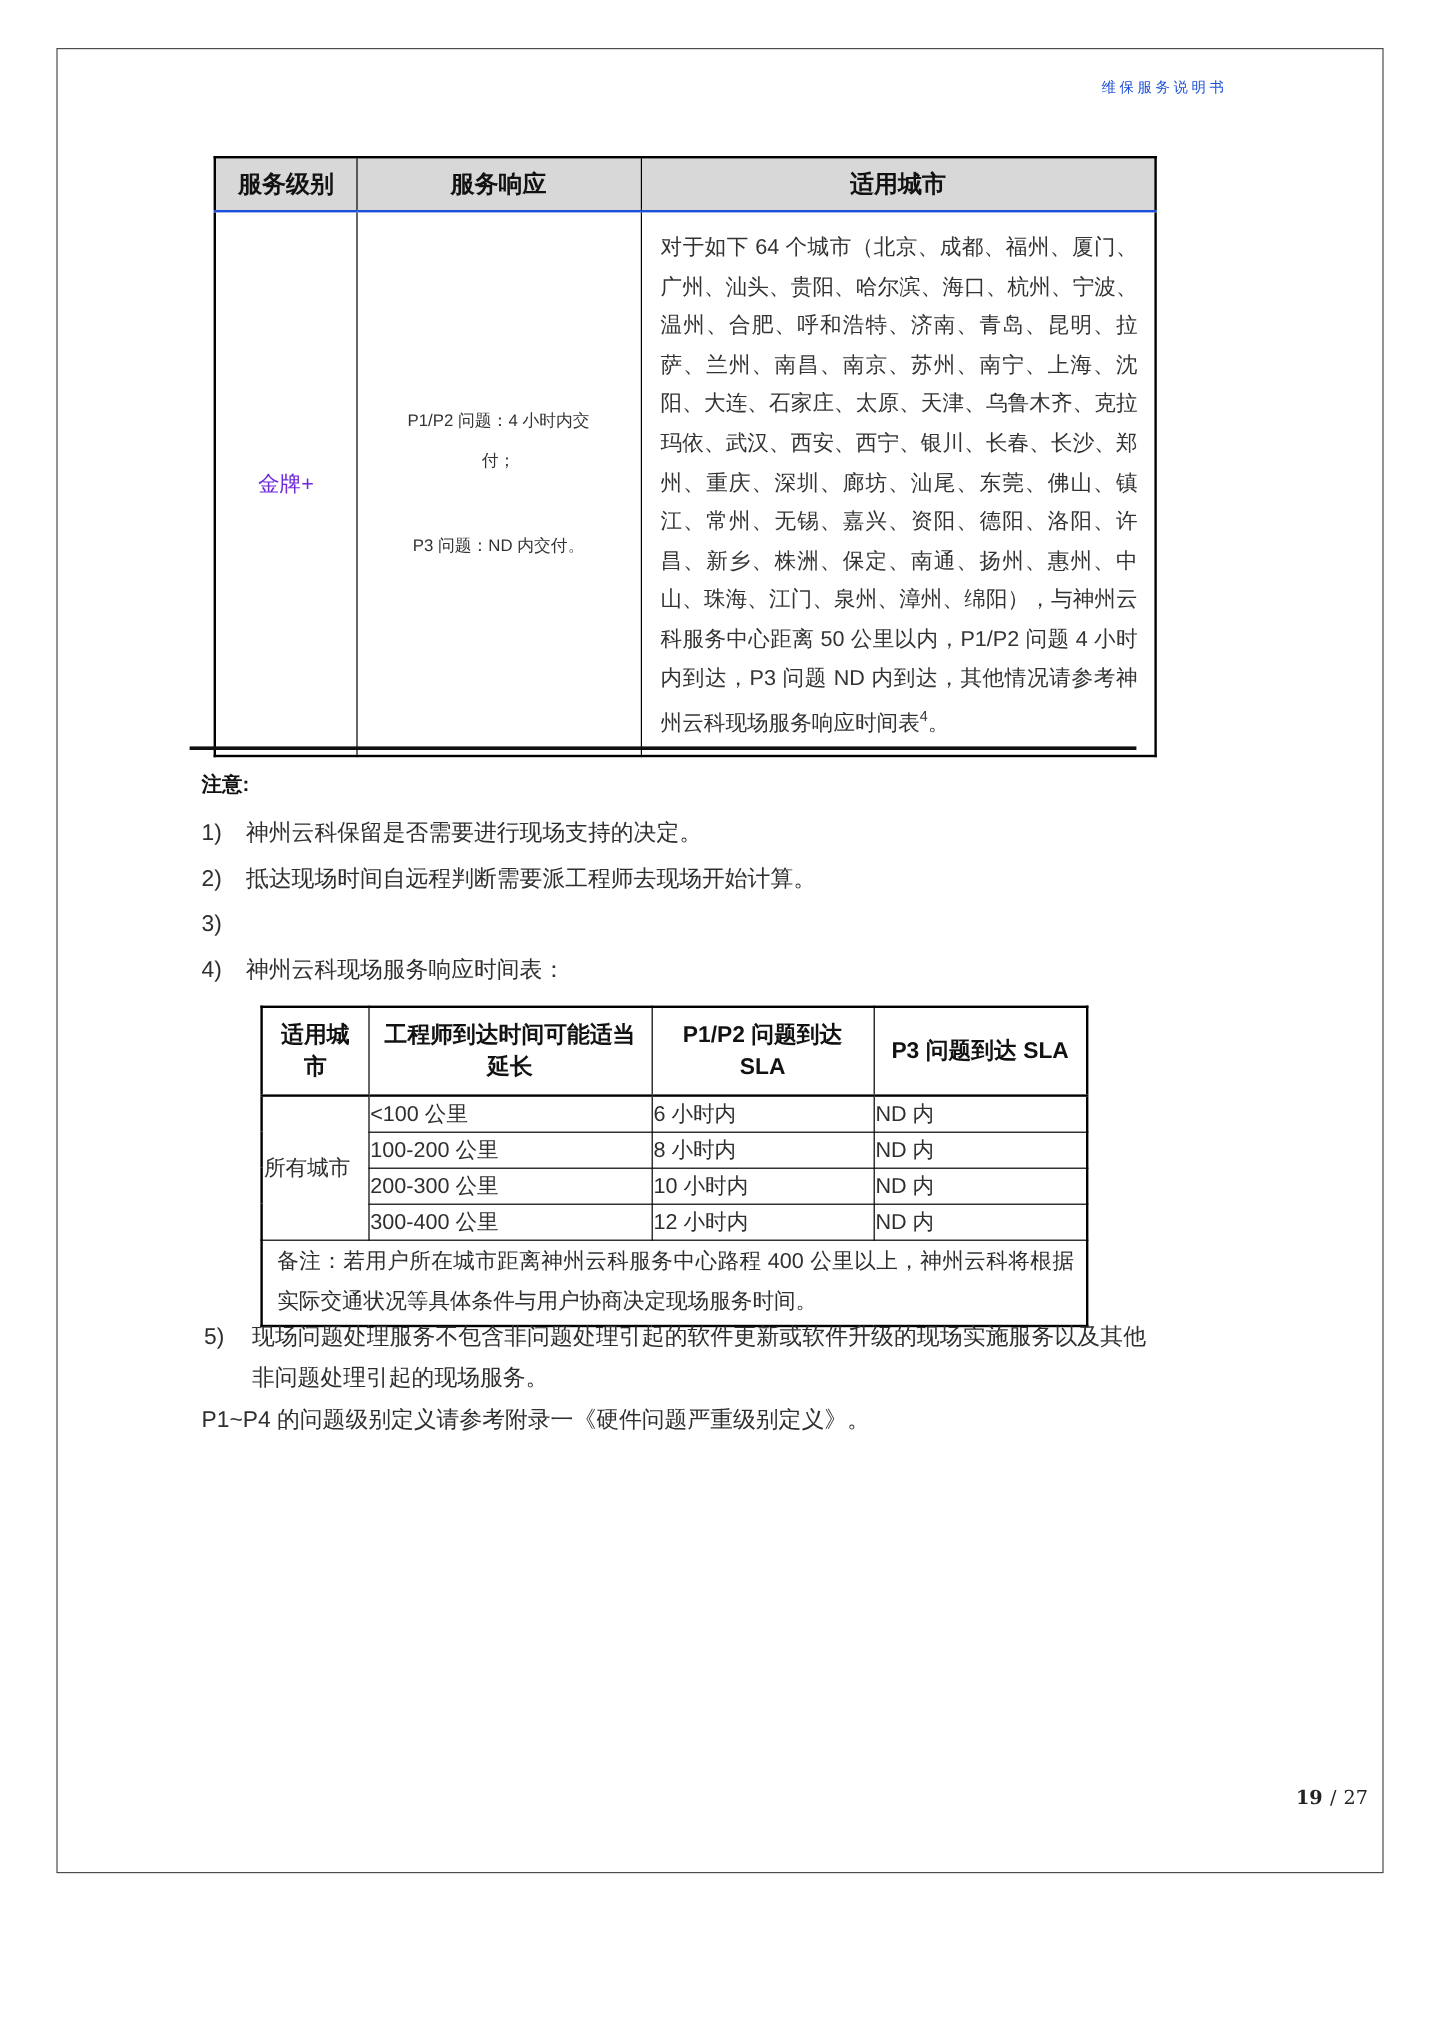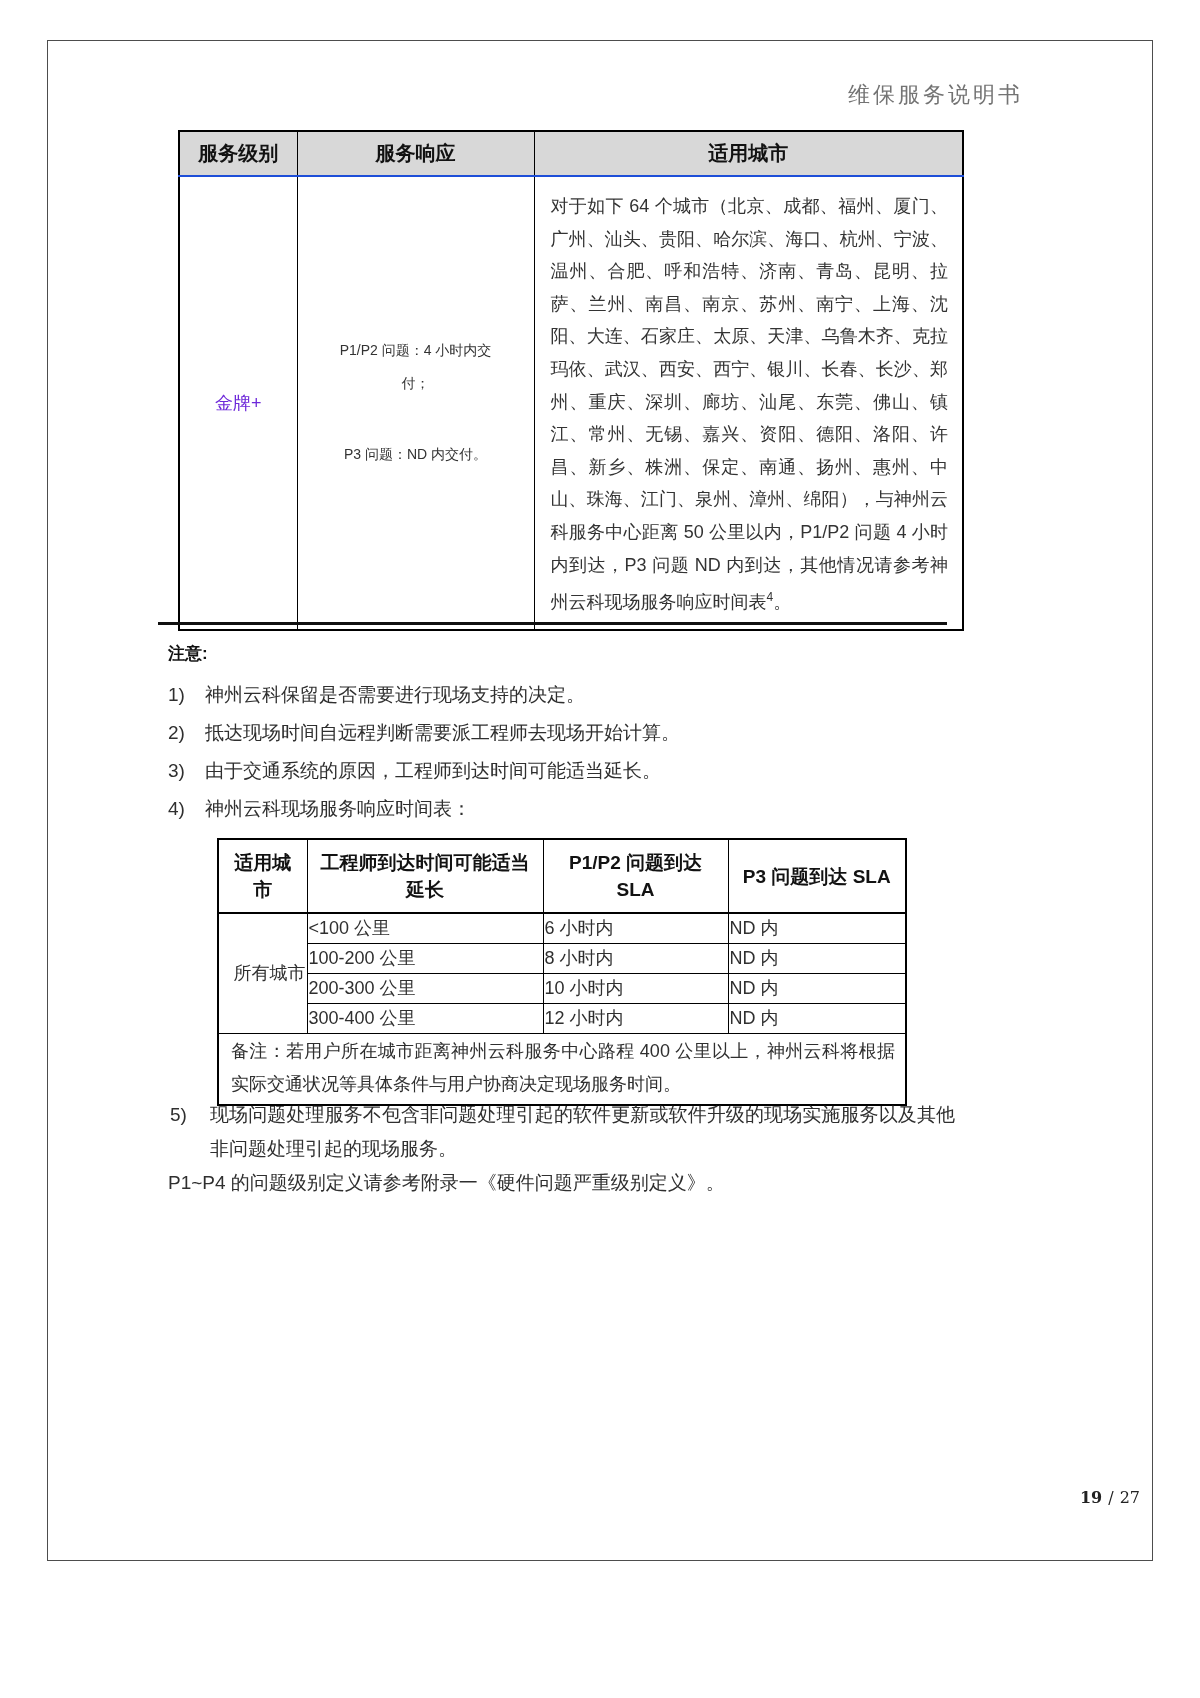--- a/index.html
+++ b/index.html
@@ -7,23 +7,23 @@
   body {
     width: 1200px; height: 1698px; position: relative;
     font-family: "Liberation Sans", "DejaVu Sans", sans-serif;
     color: #303030;
   }
   .page-border {
     position: absolute; left: 47px; top: 40px; width: 1106px; height: 1521px;
     border: 1px solid #4d4d4d;
   }
   .doc-header {
-    position: absolute; top: 80px; right: 177px;
+    position: absolute; top: 65px; right: 177px;
     font-family: "DejaVu Serif", "Liberation Serif", serif;
-    font-size: 22px; letter-spacing: 3px; color: #737373;
+    font-size: 12px; letter-spacing: 3px; color: #1d4ed8;
   }
   
   table.t1 {
     position: absolute; left: 178px; top: 130px; width: 784px;
     border-collapse: collapse; table-layout: fixed;
     border: 2px solid #000;
   }
   .t1 th, .t1 td { border: 1px solid #000; }
   .t1 th {
     background: #d8d8d8; font-size: 20px; font-weight: bold;
@@ -51,21 +51,21 @@
     position: absolute; left: 217px; top: 838px; width: 688px;
     border-collapse: collapse; table-layout: fixed;
     border: 2px solid #000; font-size: 18px;
   }
   .t2 th, .t2 td { border: 1px solid #000; color: #2f2f2f; }
   .t2 th {
     font-weight: bold; font-size: 19px; color: #121212;
     height: 74px; line-height: 27px; padding: 0 8px; border-bottom: 2px solid #000;
   }
   .t2 td { height: 30px; padding: 0 1px; }
-  .t2 td.scope { text-align: right; }
+  .t2 td.scope { text-align: left; }
   .t2 td.note-cell { line-height: 33px; padding: 1px 10px 3px 12px; text-align: justify; }
   
   .item5 { position: absolute; left: 170px; top: 1098px; width: 820px; font-size: 19px; line-height: 34px; display: flex; color: #2f2f2f; }
   .item5 .num { width: 40px; flex: none; }
   .item5 .txt { width: 745px; text-align: justify; }
   .closing { position: absolute; left: 168px; top: 1170px; font-size: 19px; color: #2f2f2f; }
   
   .footer {
     position: absolute; top: 1488px; left: 0; width: 1140px; text-align: right;
     font-family: "DejaVu Serif", "Liberation Serif", serif; font-size: 16px; color: #222;
@@ -110,21 +110,20 @@
   <div class="note-item">
     <span class="note-num">1)</span>
     <span class="note-text">神州云科保留是否需要进行现场支持的决定。</span>
   </div>
   <div class="note-item">
     <span class="note-num">2)</span>
     <span class="note-text">抵达现场时间自远程判断需要派工程师去现场开始计算。</span>
   </div>
   <div class="note-item">
     <span class="note-num">3)</span>
-    <span class="note-text">由于交通系统的原因，工程师到达时间可能适当延长。</span>
   </div>
   <div class="note-item">
     <span class="note-num">4)</span>
     <span class="note-text">神州云科现场服务响应时间表：</span>
   </div>
 </div>
 
 <table class="t2">
   <colgroup>
       <col style="width:89px">

